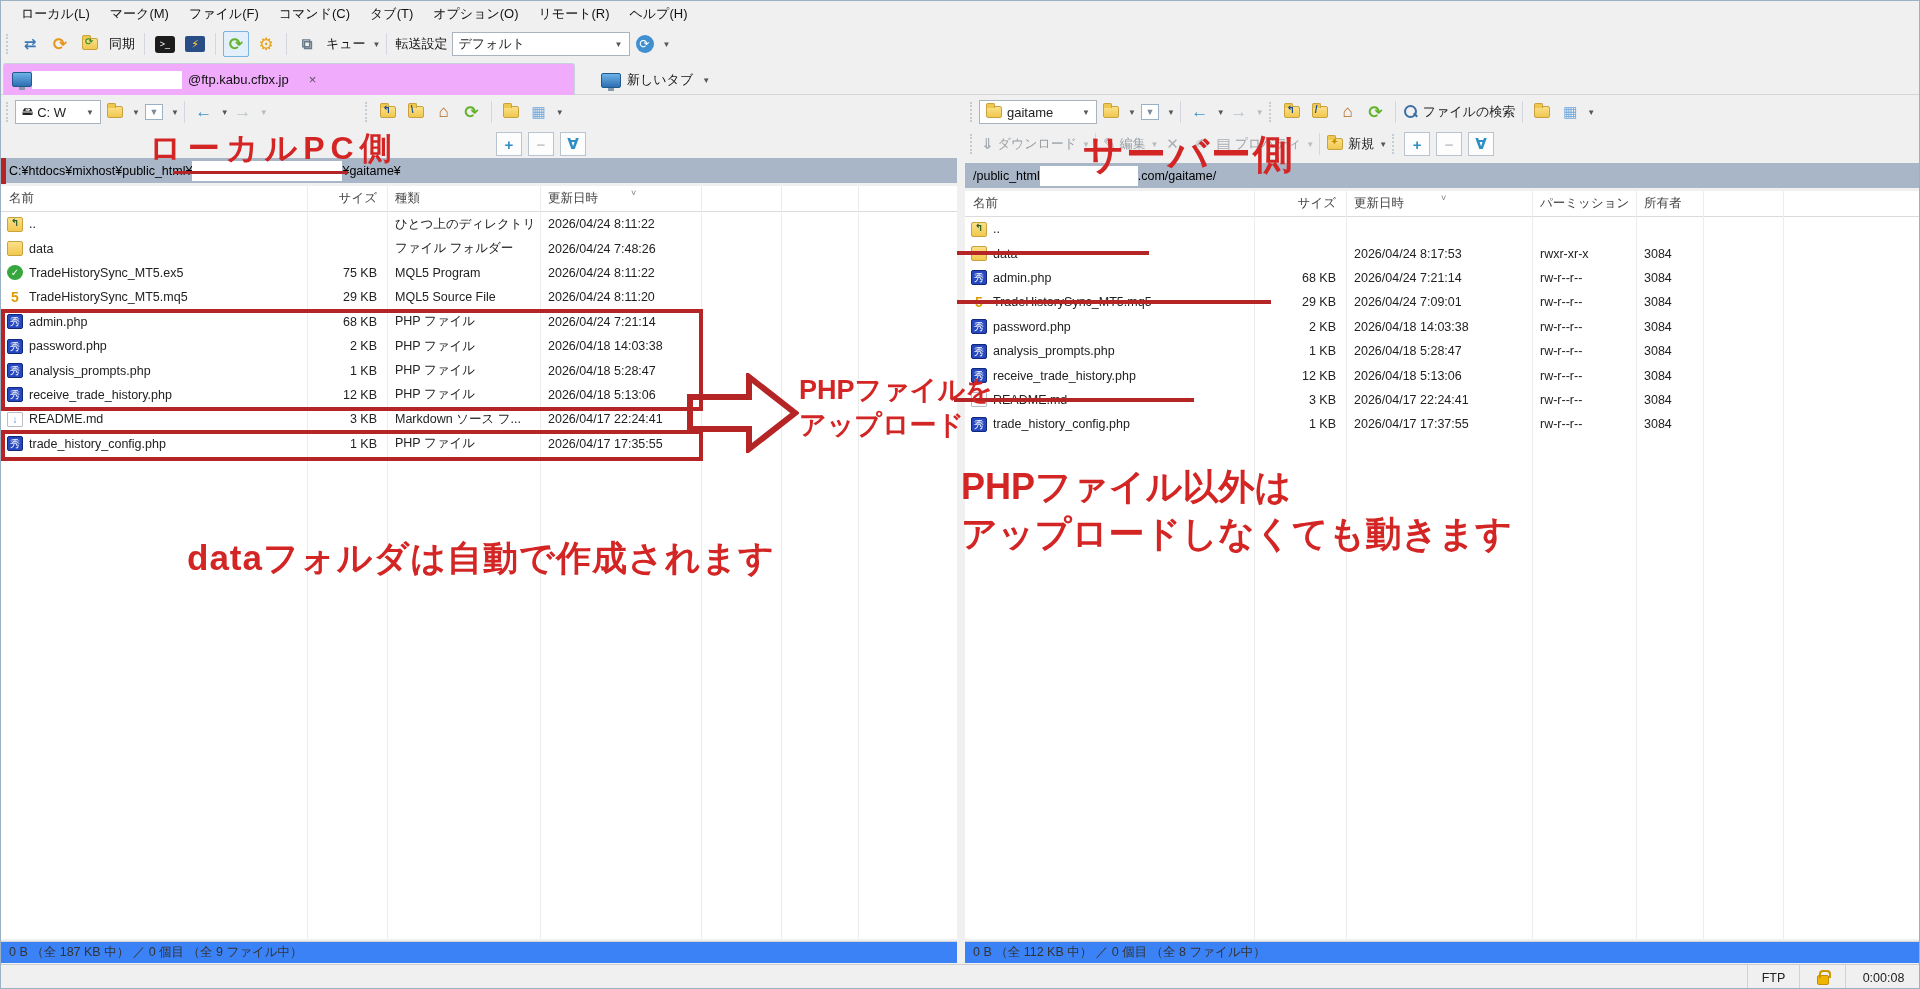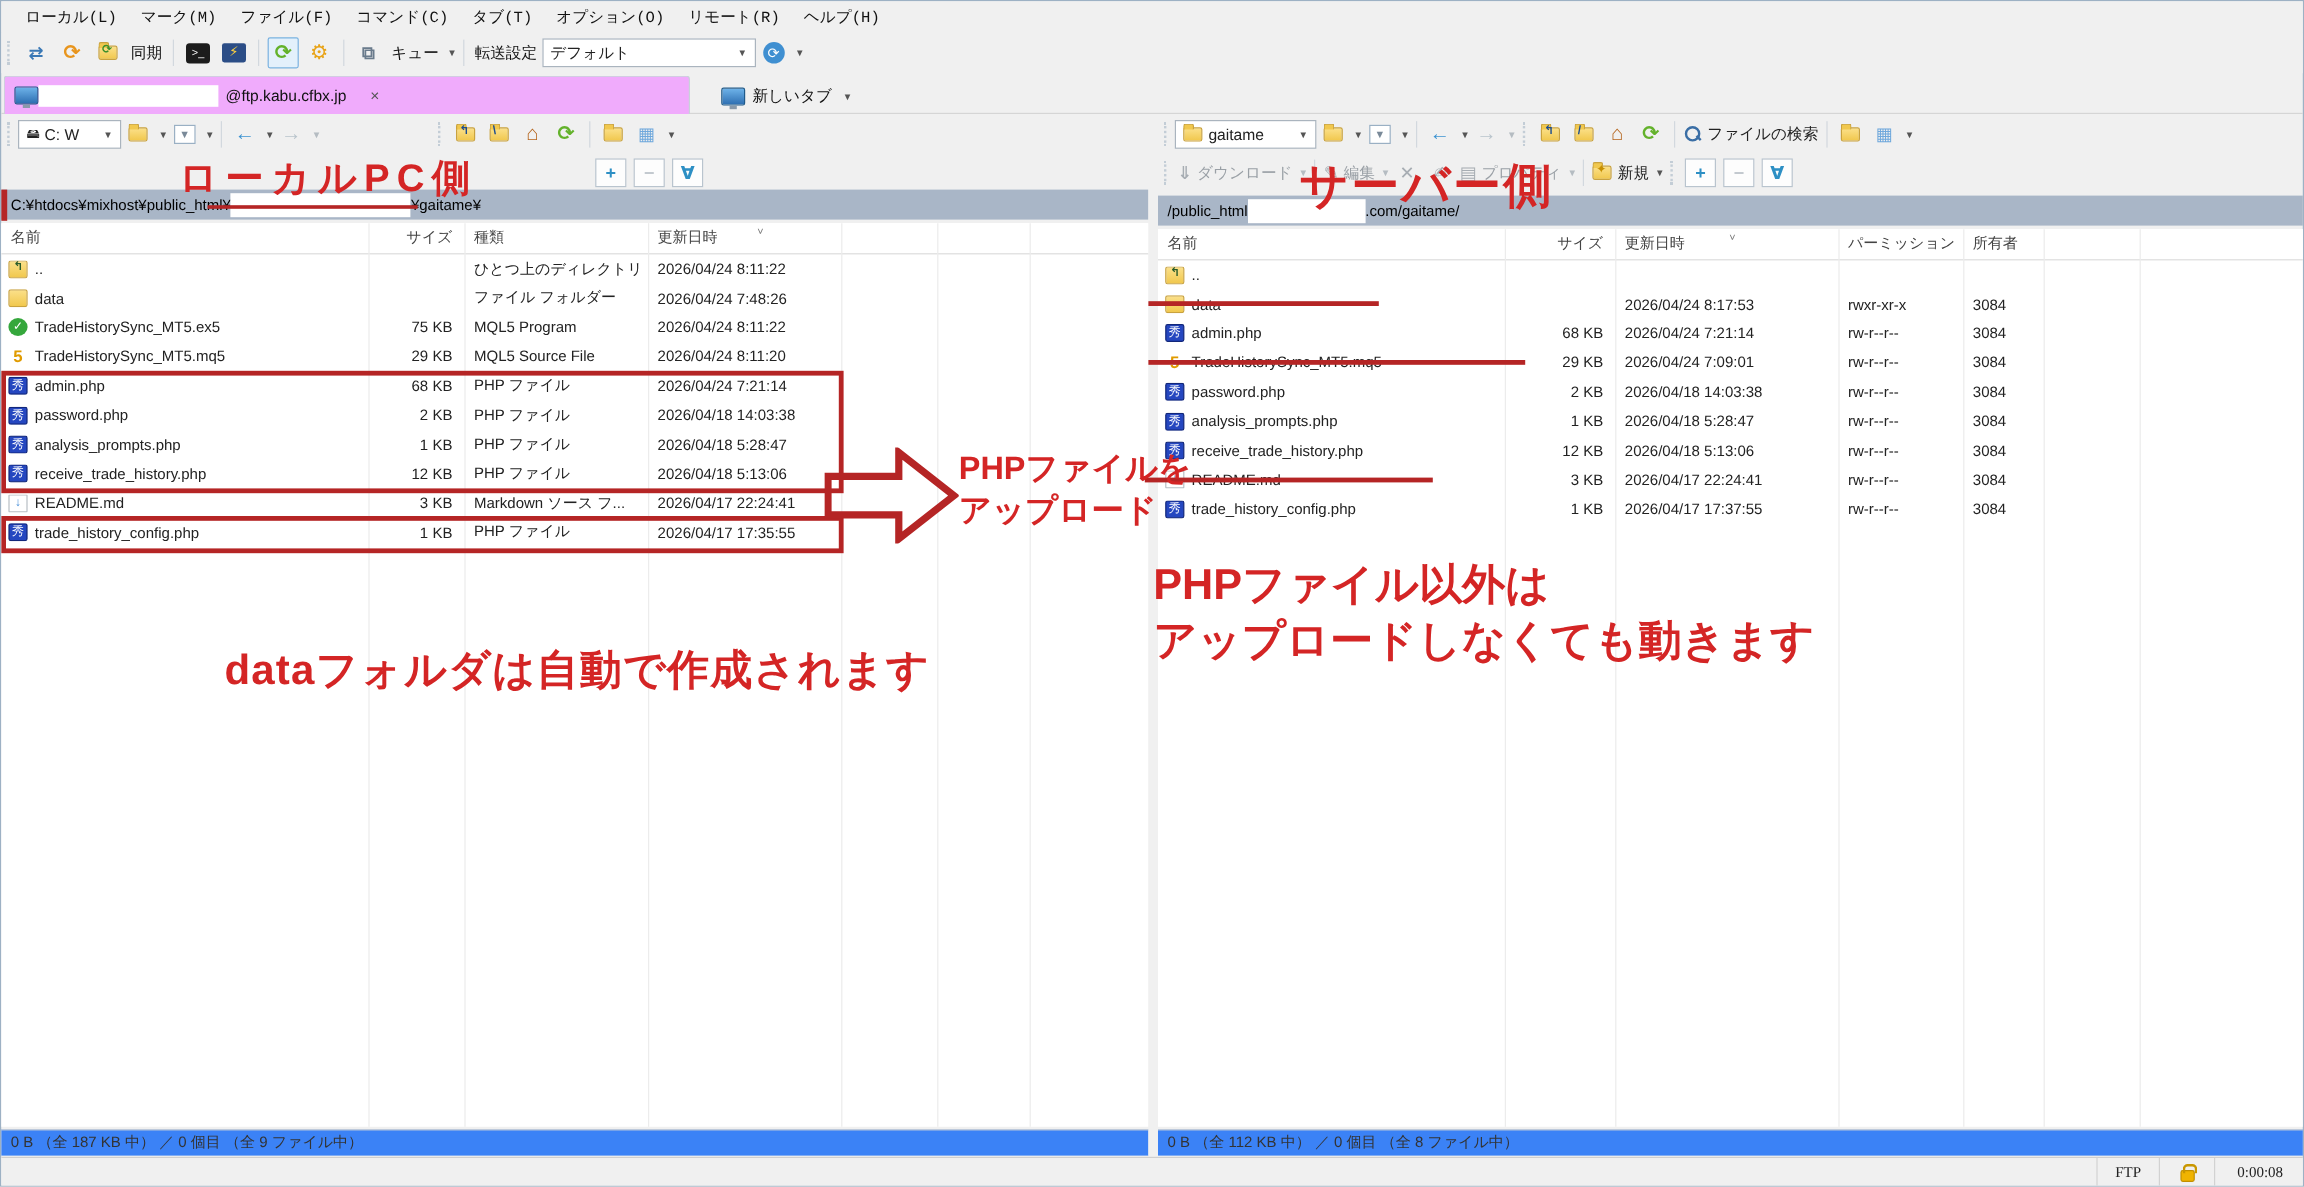--- a/index.html
+++ b/index.html
@@ -2,21 +2,21 @@
 <html><head>
 <meta charset="utf-8">
 <style>
   * { margin:0; padding:0; box-sizing:border-box; }
   html,body { width:1920px; height:989px; overflow:hidden; }
   body { font-family:"Liberation Sans","DejaVu Sans",sans-serif; font-size:12.5px; color:#222; background:#f0f0f0; }
   #app { position:relative; width:1920px; height:989px; background:#f0f0f0; border:1px solid #9db1c4; overflow:hidden; }
 
   
   #menubar { position:absolute; left:0; top:0; width:1920px; height:26px; display:flex; align-items:center; padding-left:10px; background:#f0f0f0; }
-  .menu-item { padding:4px 10px; font-size:13px; color:#111; cursor:default;font-family:Liberation Mono, monospace; }
+  .menu-item { padding:4px 10px; font-size:13px; color:#111; cursor:default; }
 
   
   #maintoolbar { position:absolute; left:0; top:26px; width:1920px; height:34px; display:flex; align-items:center; background:#f0f0f0; }
   .grip { width:4px; height:20px; border-left:2px dotted #c3cdd6; margin:0 5px; flex:none; }
   .tbtn { height:26px; min-width:26px; display:flex; align-items:center; justify-content:center; margin:0 2px; border-radius:2px; flex:none; }
   .tsep { width:1px; height:22px; background:#d2d8de; margin:0 5px; flex:none; }
   .tlabel { font-size:13px; margin:0 4px; color:#111; }
   .caret { font-size:8px; color:#555; margin-left:3px; }
   .caret.dis { color:#b5bcc2; }
   .toggled { border:1px solid #7ab2e0; background:#e3f0fb; }
@@ -92,21 +92,21 @@
   .ccell { padding-left:8px; white-space:nowrap; }
   .vline { position:absolute; top:0; bottom:0; width:1px; background:#ececec; }
   .sortcaret { position:absolute; font-size:9px; color:#777; }
 
   .pstatus { position:absolute; left:0; top:846px; width:100%; height:22px; background:#3b82f6; border-top:1px solid #d5d5d5; display:flex; align-items:center; padding-left:8px; color:#333; }
 
   #splitter { position:absolute; left:956px; top:94px; width:8px; height:868px; background:#f0f0f0; }
 
   
   #globalbar { position:absolute; left:0; top:963px; width:1920px; height:26px; background:#f0f0f0; border-top:1px solid #cfcfcf; display:flex; align-items:center; }
-  .gcell { height:100%; display:flex; align-items:center; justify-content:center; border-left:1px solid #d2d2d2; color:#222;font-family:Liberation Serif, serif; }
+  .gcell { height:100%; display:flex; align-items:center; justify-content:center; border-left:1px solid #d2d2d2; color:#222; }
   #gcell-ftp { margin-left:auto; width:52px; }
   #gcell-lock { width:46px; }
   #gcell-time { width:76px; }
   .lockic { position:relative; width:12px; height:10px; background:#f0b400; border:1px solid #c28f00; border-radius:2px; margin-top:5px; }
   .lockic::before { content:""; position:absolute; left:1px; top:-6px; width:8px; height:6px; border:2px solid #c99700; border-bottom:none; border-radius:4px 4px 0 0; }
 
   
   .mag { position:relative; width:16px; height:16px; flex:none; }
   .mag::before { content:""; position:absolute; left:1px; top:1px; width:9px; height:9px; border:2px solid #3a6ea5; border-radius:50%; }
   .mag::after { content:""; position:absolute; left:10px; top:10px; width:5px; height:2px; background:#3a6ea5; transform:rotate(45deg); }

